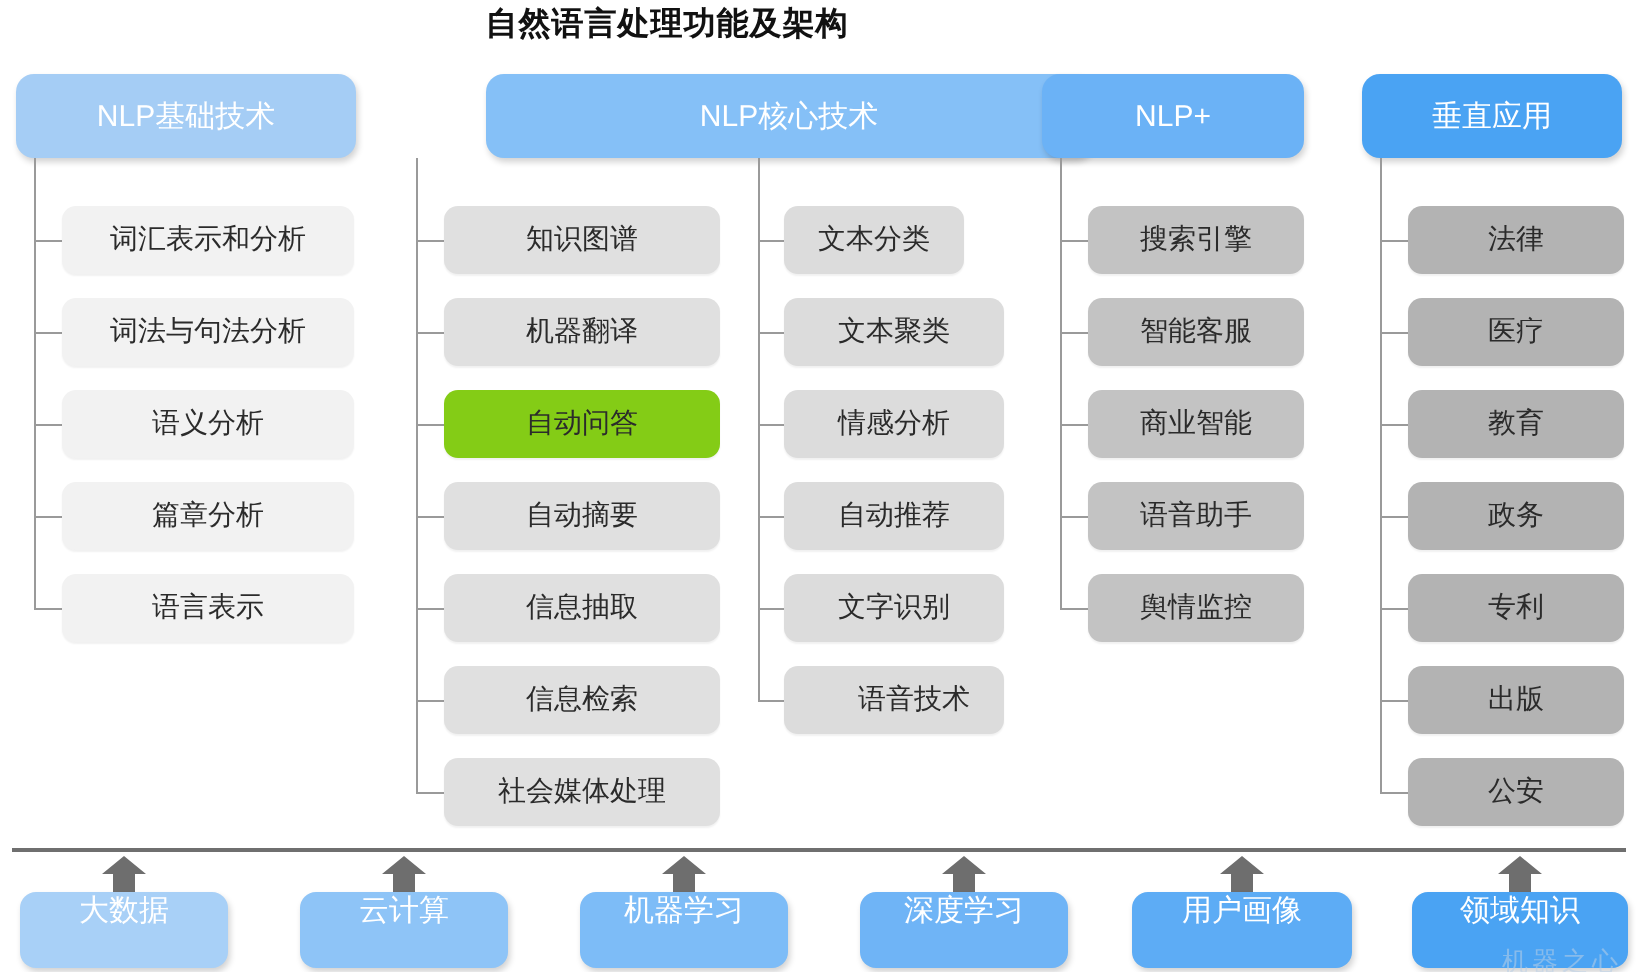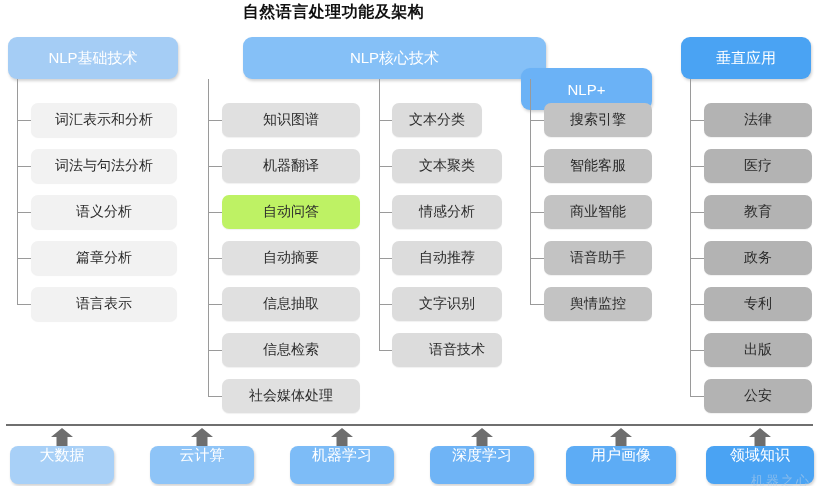--- a/index.html
+++ b/index.html
@@ -112,21 +112,21 @@
   <div class="title">自然语言处理功能及架构</div>
 
   <div class="header-box" id="hdr-0" style="left: 8px; top: 37px; width: 170px; background: rgb(165, 205, 245);">
     <span>NLP基础技术</span>
   </div>
 
   <div class="header-box" id="hdr-1" style="left: 199px; top: 37px; width: 303px; background: rgb(133, 192, 247); margin-left: 44px;">
     <span>NLP核心技术</span>
   </div>
 
-  <div class="header-box" id="hdr-3" style="left: 521px; top: 37px; width: 131px; background: rgb(107, 178, 246); margin-top: 31px;">
+  <div class="header-box" id="hdr-3" style="left: 521px; top: 37px; width: 131px; background: rgb(107, 178, 246);">
     <span>NLP+</span>
   </div>
 
   <div class="header-box" id="hdr-4" style="left: 681px; top: 37px; width: 130px; background: rgb(74, 163, 243);">
     <span>垂直应用</span>
   </div>
 
   <div id="tree-layer">
       <div class="vline" style="left: 17px; top: 79px; height: 225px; background: rgb(154, 154, 154);"></div>
       <div class="hline" style="left: 17px; top: 120px; width: 14px; background: rgb(154, 154, 154);"></div>
@@ -179,21 +179,21 @@
       </div>
       <div class="item" style="left: 31px; top: 287px; width: 146px; background: rgb(242, 242, 242);">
         <span>语言表示</span>
       </div>
       <div class="item" style="left: 222px; top: 103px; width: 138px; background: rgb(224, 224, 224);">
         <span>知识图谱</span>
       </div>
       <div class="item" style="left: 222px; top: 149px; width: 138px; background: rgb(224, 224, 224);">
         <span>机器翻译</span>
       </div>
-      <div class="item" style="left: 222px; top: 195px; width: 138px; background: #bef264;">
+      <div class="item" style="left: 222px; top: 195px; width: 138px; background: #84cc16;">
         <span>自动问答</span>
       </div>
       <div class="item" style="left: 222px; top: 241px; width: 138px; background: rgb(224, 224, 224);">
         <span>自动摘要</span>
       </div>
       <div class="item" style="left: 222px; top: 287px; width: 138px; background: rgb(224, 224, 224);">
         <span>信息抽取</span>
       </div>
       <div class="item" style="left: 222px; top: 333px; width: 138px; background: rgb(224, 224, 224);">
         <span>信息检索</span>

